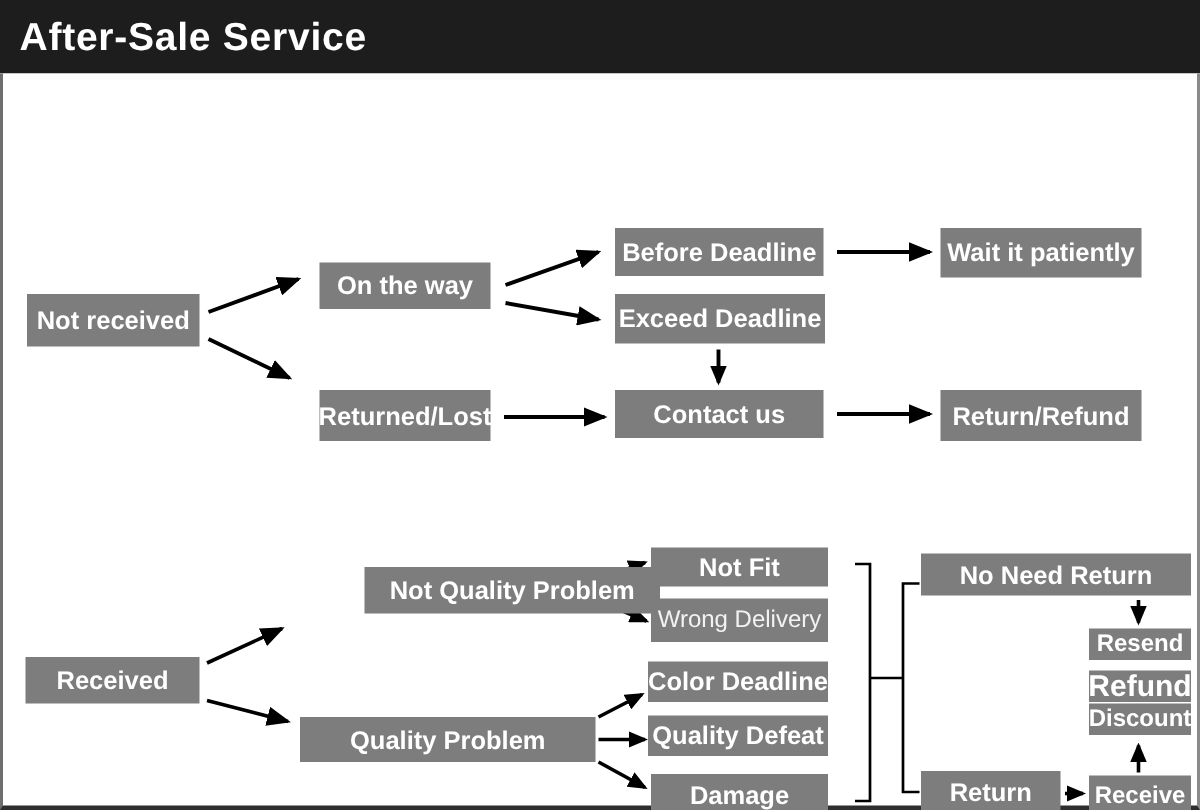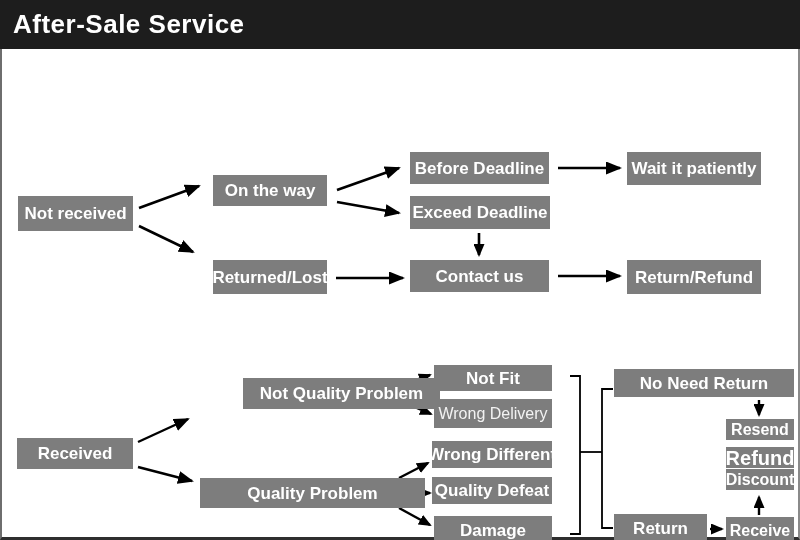--- a/index.html
+++ b/index.html
@@ -39,21 +39,21 @@
   #n-on-the-way{left:211px;top:126px;width:114px;height:31px;text-align:right;}
   #n-returned-lost{left:211px;top:211px;width:114px;height:34px;}
   #n-before-deadline{left:408px;top:103px;width:139px;height:32px;}
   #n-exceed-deadline{left:408px;top:147px;width:140px;height:33px;}
   #n-contact-us{left:408px;top:211px;width:139px;height:32px;}
   #n-wait-it-patiently{left:625px;top:103px;width:134px;height:33px;}
   #n-return-refund{left:625px;top:211px;width:134px;height:34px;}
   
   #n-received{left:15px;top:389px;width:116px;height:31px;}
   #n-not-quality-problem{left:198px;top:329px;width:197px;height:31px;margin-left:43px;}
-  #n-quality-problem{left:198px;top:429px;width:225px;height:30px;}
+  #n-quality-problem{left:198px;top:429px;width:197px;height:30px;}
   #n-not-fit{left:432px;top:316px;width:118px;height:26px;}
   #n-wrong-delivery{left:432px;top:350px;width:118px;height:29px;font-weight:normal;font-size:16px;color:#f2f2f2;}
   #n-color-different{left:430px;top:392px;width:120px;height:27px;}
   #n-quality-defeat{left:430px;top:428px;width:120px;height:27px;}
   #n-damage{left:432px;top:467px;width:118px;height:28px;}
   #n-no-need-return{left:612px;top:320px;width:180px;height:28px;}
   #n-return{left:612px;top:465px;width:93px;height:29px;}
   #n-resend{left:724px;top:370px;width:68px;height:21px;font-size:16px;}
   #n-refund{left:724px;top:398px;width:68px;height:21px;font-size:20px;}
   #n-discount{left:724px;top:420px;width:68px;height:21px;font-size:16px;}
@@ -116,21 +116,21 @@
   <div class="node" id="n-contact-us">Contact us</div>
   <div class="node" id="n-exceed-deadline">Exceed Deadline</div>
   <div class="node" id="n-wait-it-patiently">Wait it patiently</div>
   <div class="node" id="n-return-refund">Return/Refund</div>
 
   <div class="node" id="n-received">Received</div>
   <div class="node" id="n-not-quality-problem">Not Quality Problem</div>
   <div class="node" id="n-quality-problem">Quality Problem</div>
   <div class="node" id="n-not-fit">Not Fit</div>
   <div class="node" id="n-wrong-delivery">Wrong Delivery</div>
-  <div class="node" id="n-color-different">Wrong Different</div>
+  <div class="node" id="n-color-different">Color Deadline</div>
   <div class="node" id="n-quality-defeat">Quality Defeat</div>
   <div class="node" id="n-damage">Damage</div>
   <div class="node" id="n-no-need-return">No Need Return</div>
   <div class="node" id="n-return">Return</div>
   <div class="node" id="n-resend">Resend</div>
   <div class="node" id="n-refund">Refund</div>
   <div class="node" id="n-discount">Discount</div>
   <div class="node" id="n-receive">Receive</div>
 
 </div>

